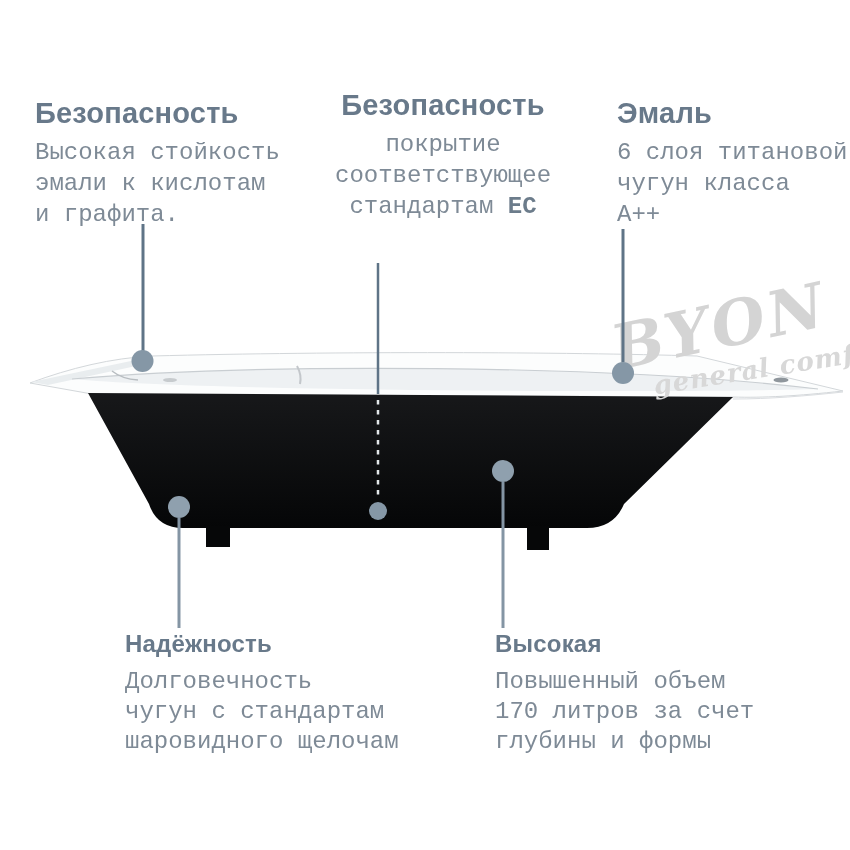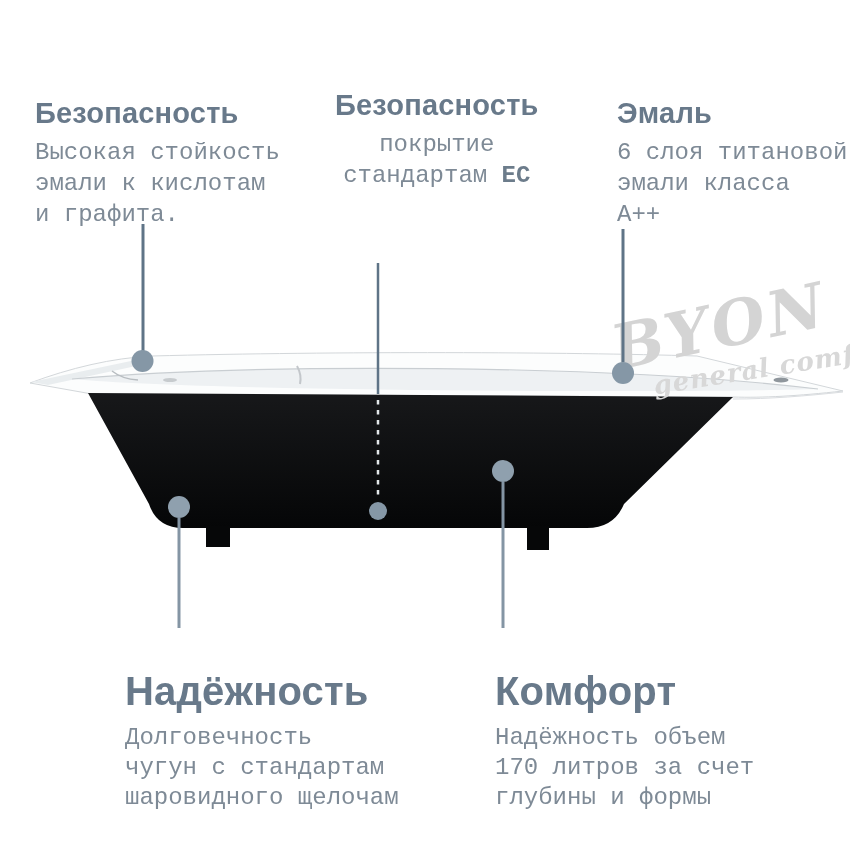--- a/index.html
+++ b/index.html
@@ -12,21 +12,21 @@
   .wm-title{position:absolute;left:610px;top:290px;z-index:2;
     font-family:"DejaVu Serif",serif;font-style:italic;font-weight:700;
     font-size:62px;color:#d4d4d4;letter-spacing:3px;transform:rotate(-12deg);white-space:nowrap;}
   .wm-sub{position:absolute;left:652px;top:351px;z-index:2;
     font-family:"DejaVu Serif",serif;font-style:italic;font-weight:700;
     font-size:26px;color:#d8d8d8;letter-spacing:1px;transform:rotate(-9deg);white-space:nowrap;}
   
   .feature{position:absolute;z-index:4;white-space:nowrap;}
   .feature .title{font-size:29px;font-weight:700;color:#68798a;margin:0 0 7px 0;letter-spacing:.2px;}
   .feature .line{font-size:24px;color:#7e8a96;line-height:31px;font-family:Liberation Mono, monospace;}
-  .feature.bottom .title{font-size:40px;margin-bottom:9px;margin-top:39px;}
+  .feature.bottom .title{font-size:24px;margin-bottom:9px;}
   .feature.bottom .line{line-height:30px;}
   .ec{font-weight:700;color:#6c7c8b;}
   .f-durability{left:35px;top:97px;}
   .f-safety{left:335px;top:89px;text-align:center;}
   .f-enamel{left:617px;top:97px;}
   .f-reliability{left:125px;top:630px;}
   .f-comfort{left:495px;top:630px;}
 </style>
 </head>
 <body>
@@ -80,39 +80,40 @@
   <div class="feature f-durability">
     <div class="title">Безопасность</div>
     <div class="line">Высокая стойкость</div>
     <div class="line">эмали к кислотам</div>
     <div class="line">и графита.</div>
   </div>
 
   <div class="feature f-safety">
     <div class="title">Безопасность</div>
     <div class="line">покрытие</div>
+    <div class="line">соответствующее</div>
     <div class="line">
       <span>стандартам </span><span class="ec">ЕС</span>
     </div>
   </div>
 
   <div class="feature f-enamel">
     <div class="title">Эмаль</div>
     <div class="line">6 слоя титановой</div>
-    <div class="line">эмали класса</div>
+    <div class="line">чугун класса</div>
     <div class="line">А++</div>
   </div>
 
   <div class="feature bottom f-reliability">
     <div class="title">Надёжность</div>
     <div class="line">Долговечность</div>
     <div class="line">чугун с стандартам</div>
     <div class="line">шаровидного щелочам</div>
   </div>
 
   <div class="feature bottom f-comfort">
-    <div class="title">Комфорт</div>
-    <div class="line">Надёжность объем</div>
+    <div class="title">Высокая</div>
+    <div class="line">Повышенный объем</div>
     <div class="line">170 литров за счет</div>
     <div class="line">глубины и формы</div>
   </div>
 
 </div>
 
 </body></html>

